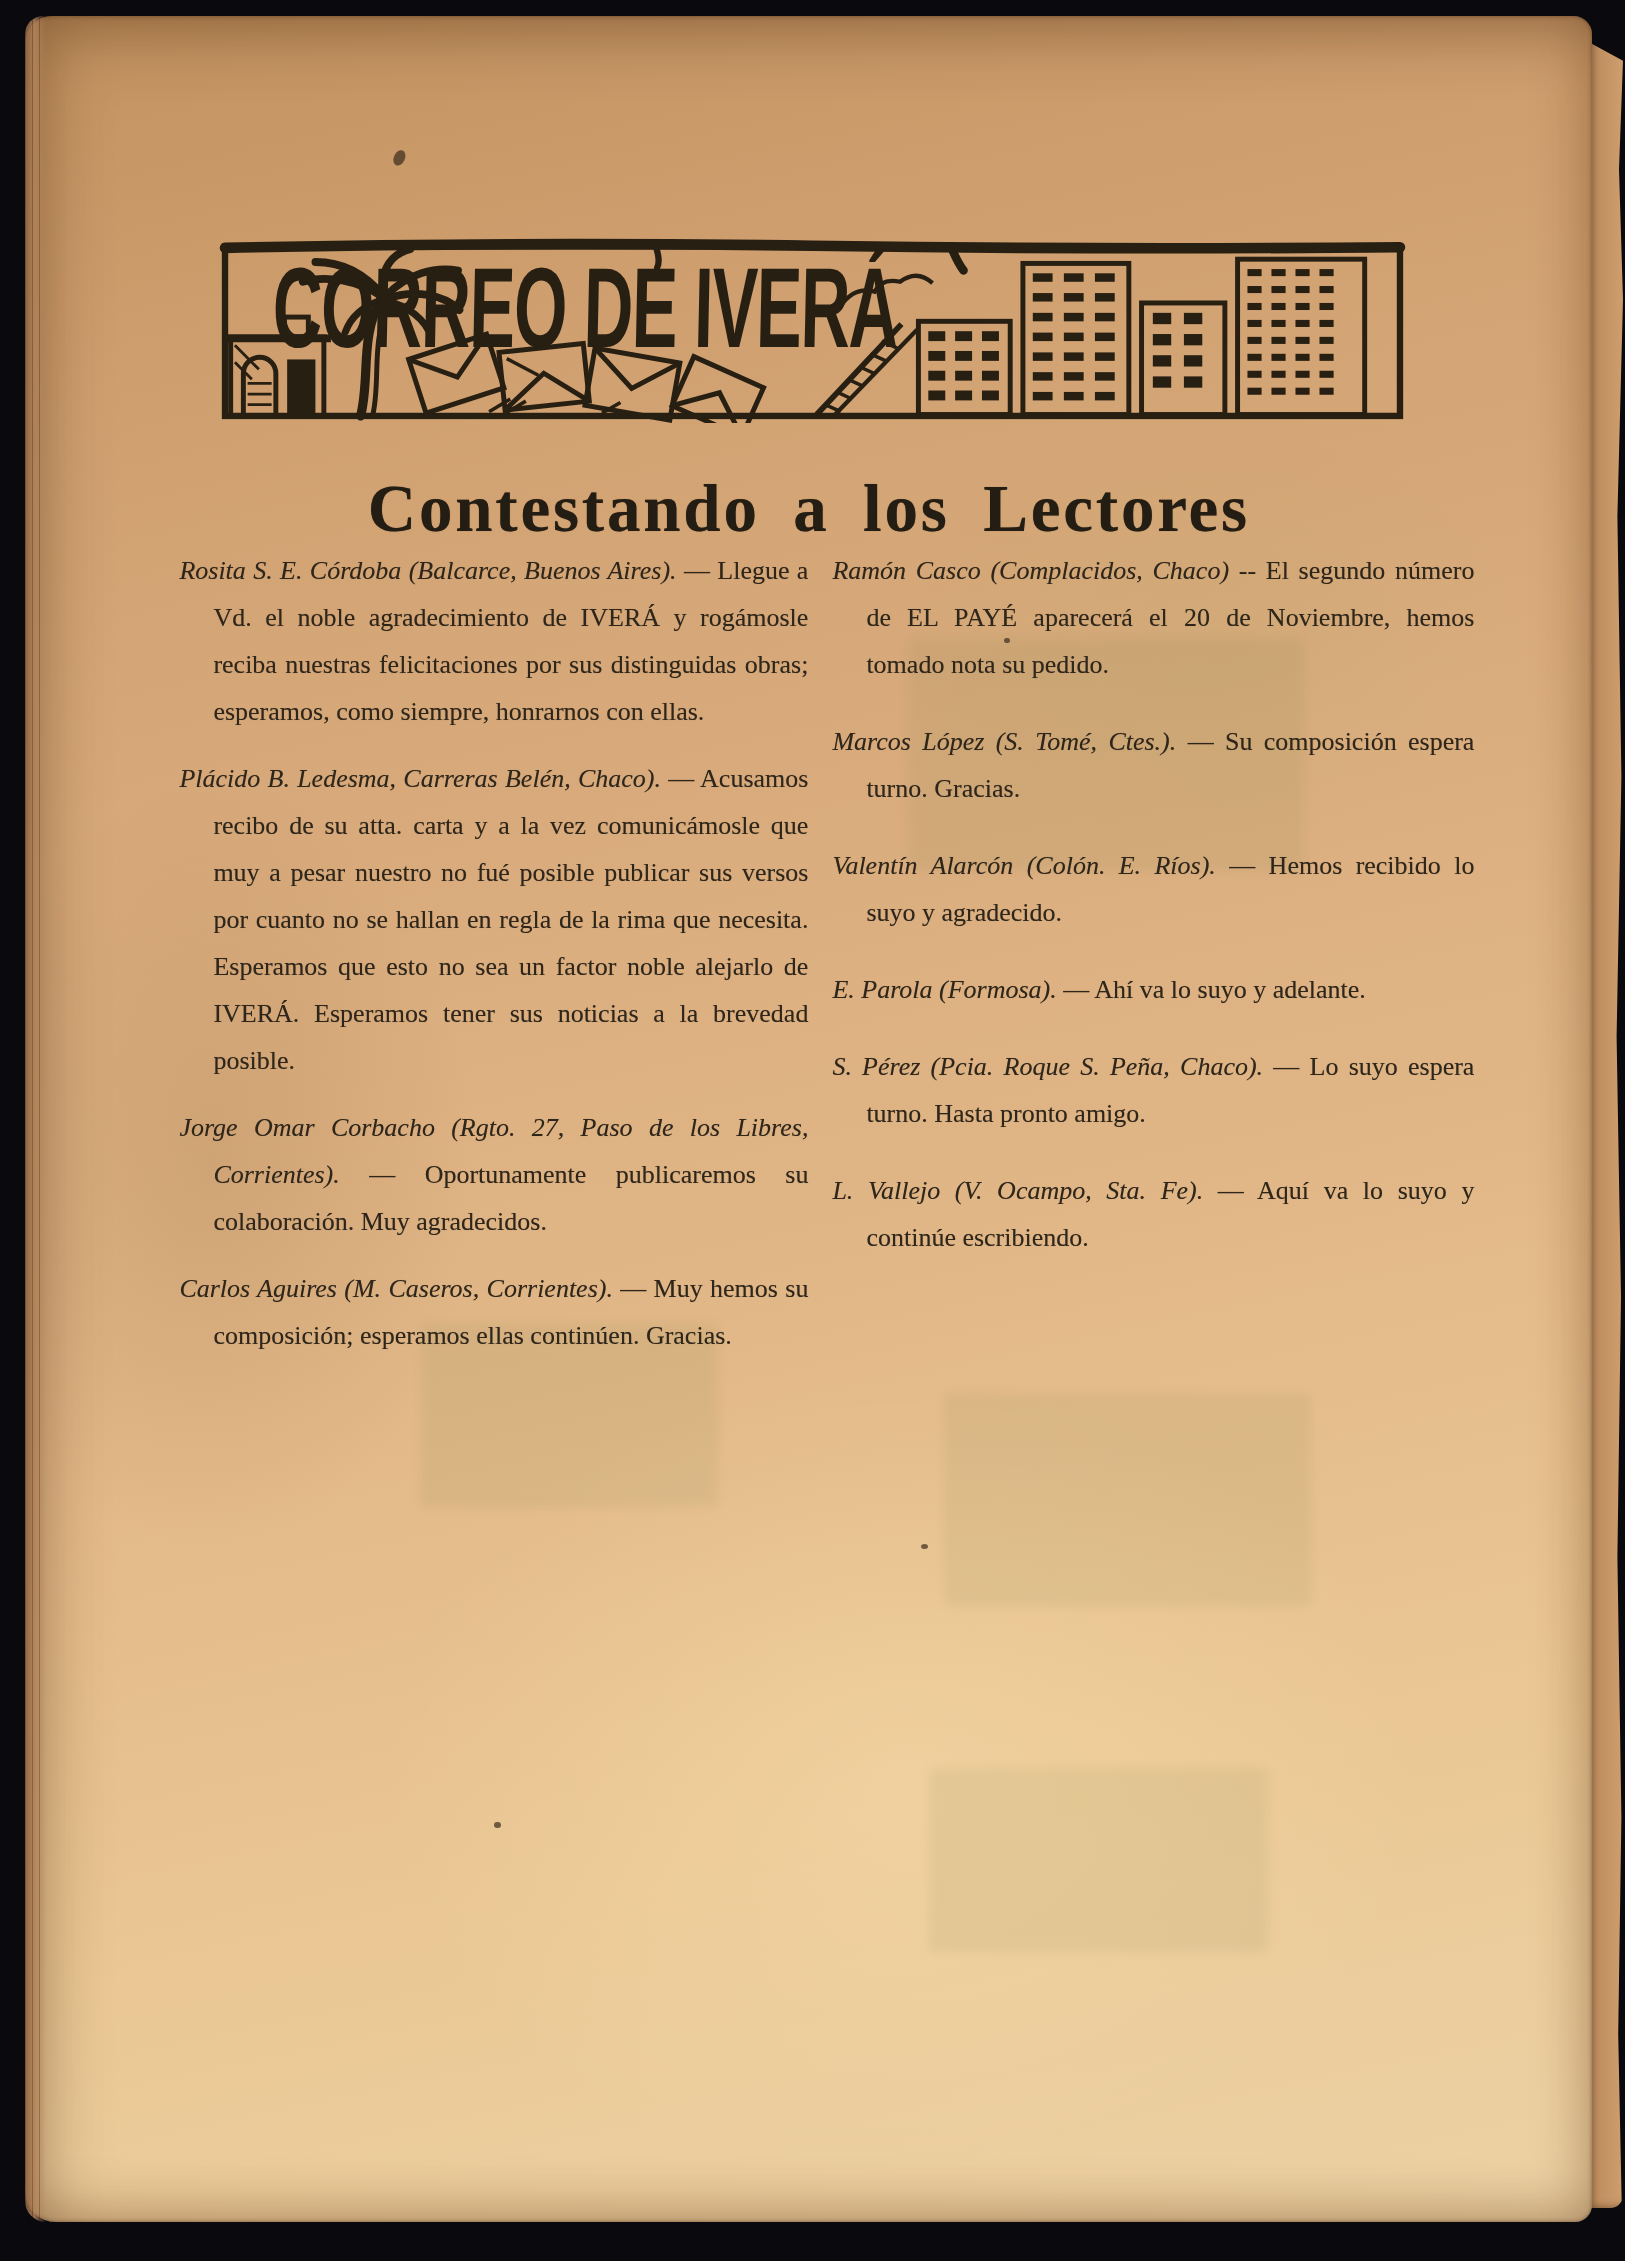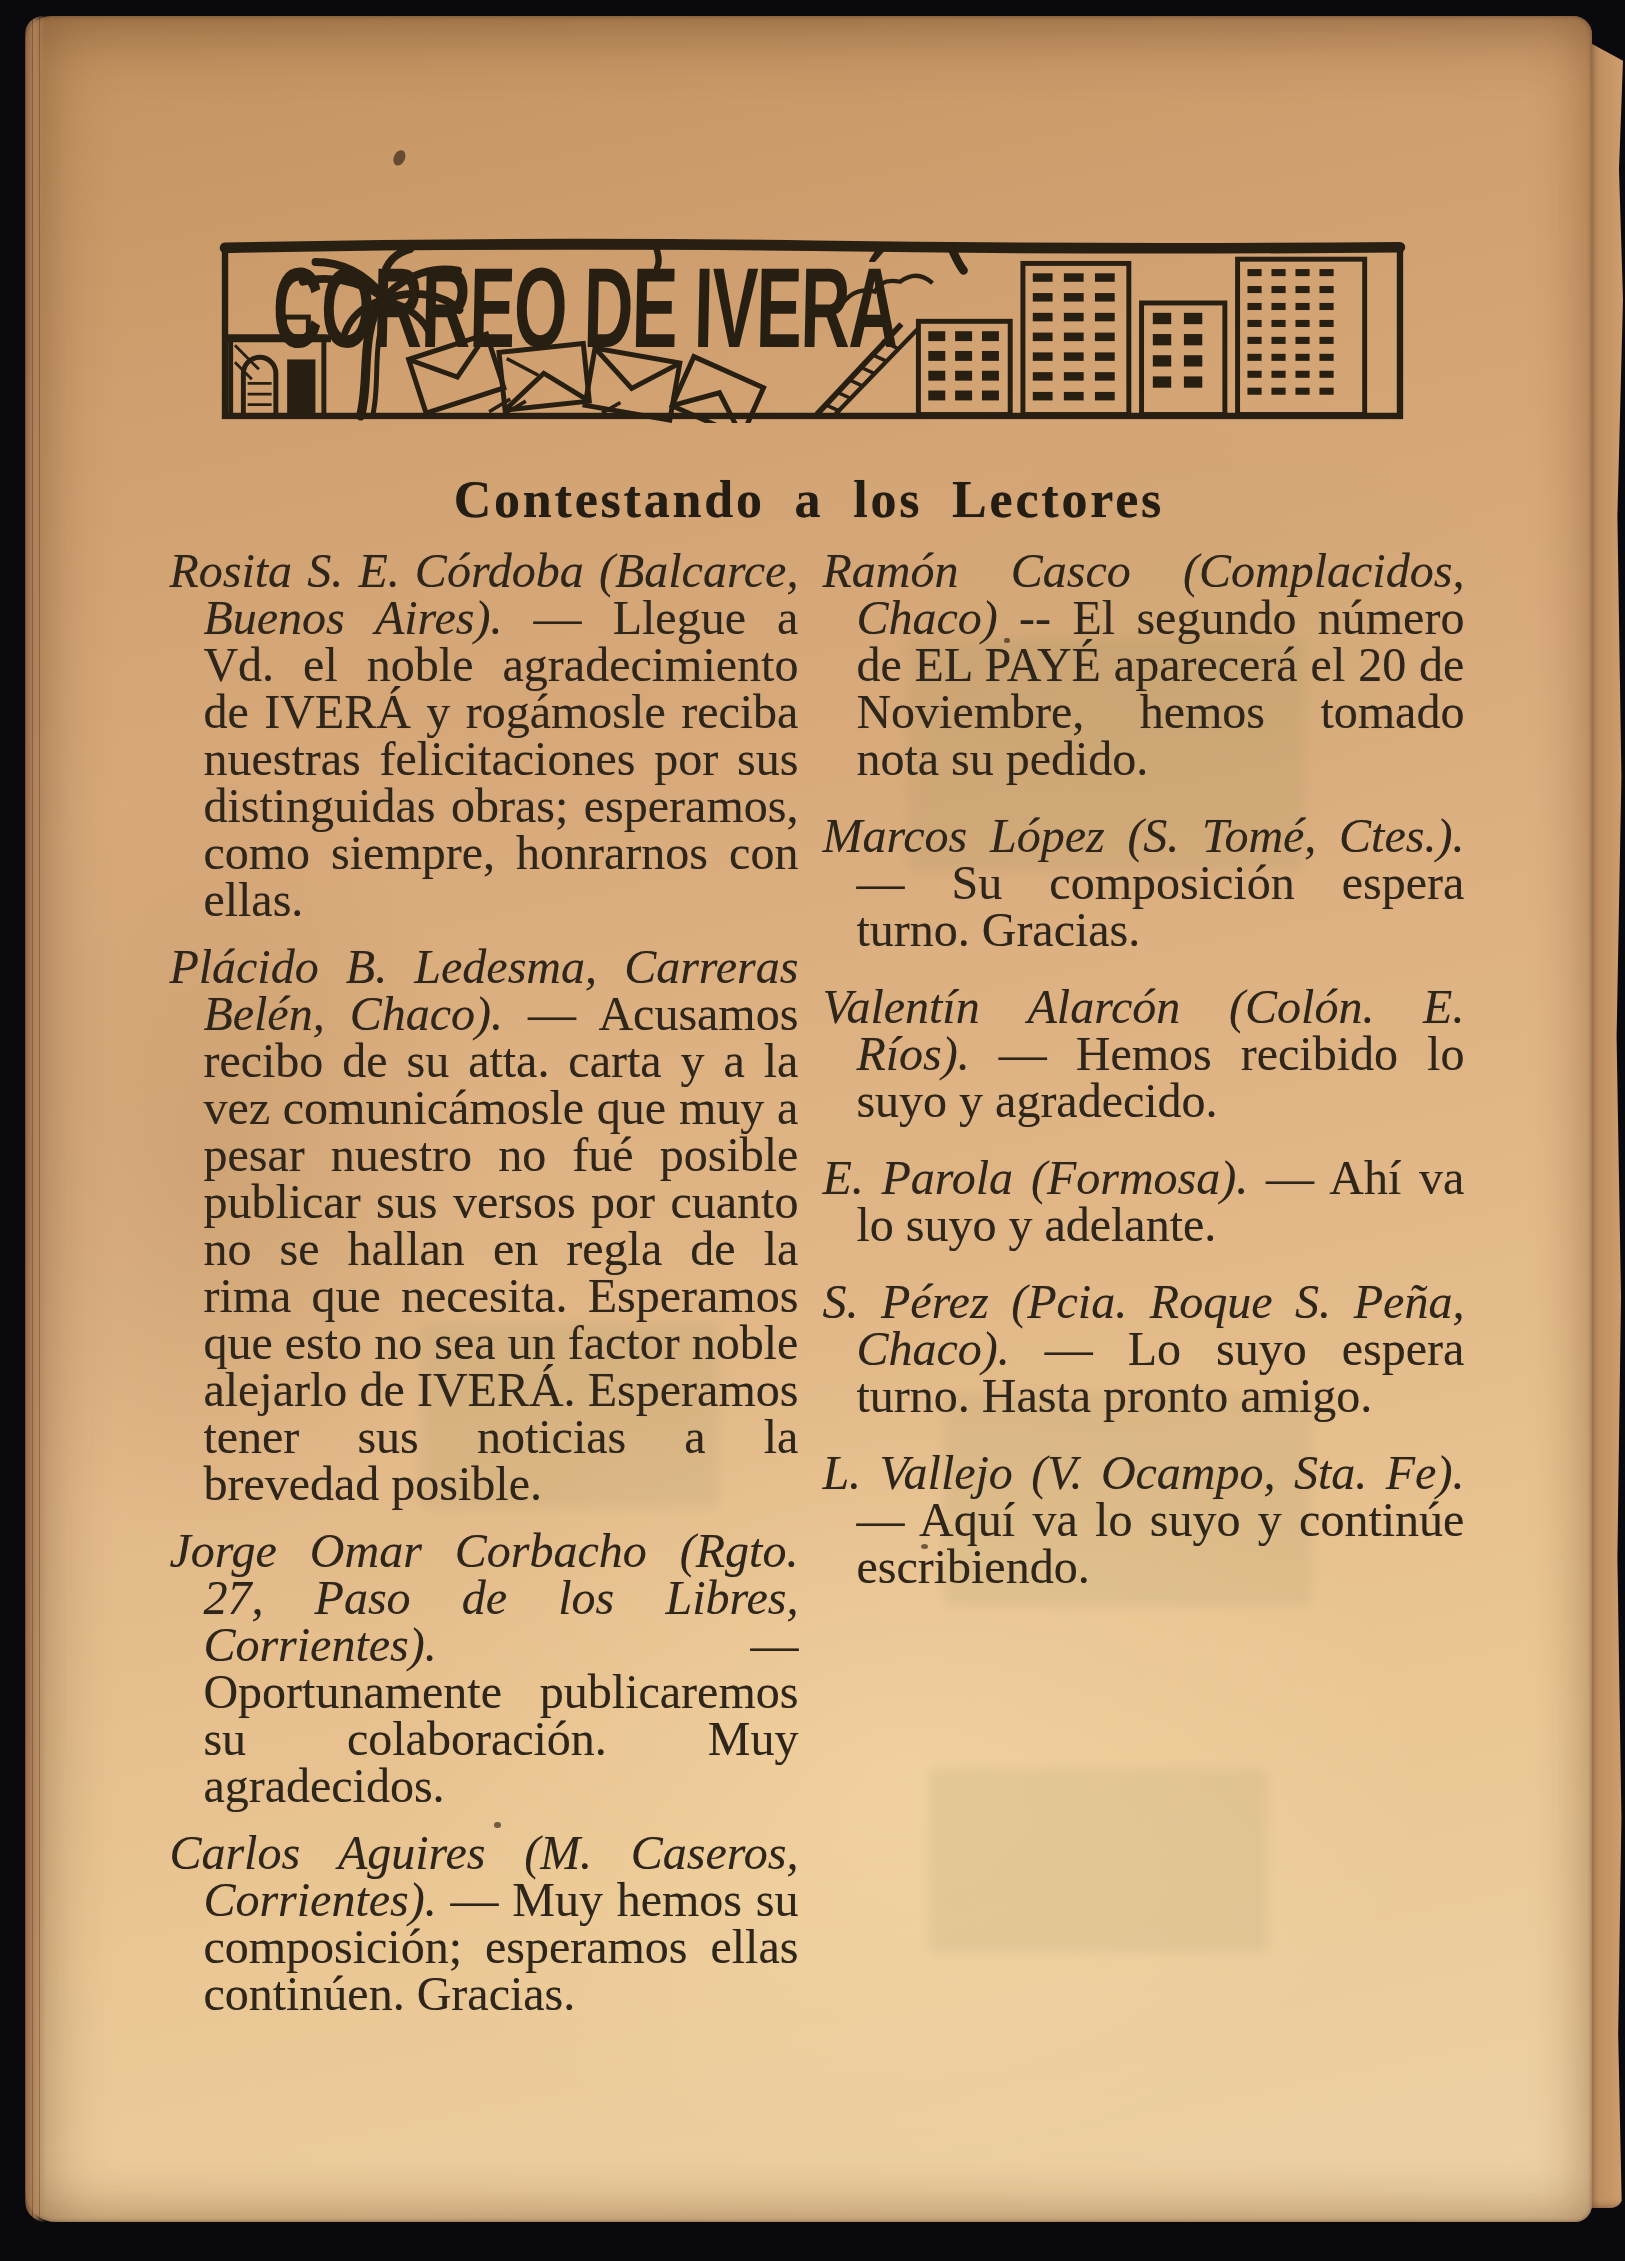--- a/index.html
+++ b/index.html
@@ -48,29 +48,30 @@
     filter:blur(5px);border-radius:7px;
   }
   .speck{position:absolute;background:rgba(46,34,20,.65);border-radius:50%;}
 
   .banner{position:absolute;left:194px;top:222px;width:1187px;height:185px;}
   .banner svg{display:block;width:100%;height:100%;}
 
   .heading{
     position:absolute;left:0;top:454px;width:100%;
     text-align:center;
-    font-weight:700;font-size:52px;color:#241d13;
+    font-weight:700;font-size:67px;color:#241d13;
     letter-spacing:2.8px;word-spacing:14px;
     text-shadow:0 0 0.7px rgba(36,29,19,.55);
   }
 
   .col{
     position:absolute;top:531px;
-    font-size:48px;line-height:47px;color:#2e261b;
+    font-size:26px;line-height:47px;color:#2e261b;
     text-shadow:0 0 0.7px rgba(46,38,27,.35);
+    margin-left:10px;
   }
   .col-left{left:144px;width:629px;}
   .col-right{left:797px;width:642px;}
   .entry{
     text-align:justify;
     padding-left:34px;text-indent:-34px;
     margin:0 0 20px 0;
   }
   .col-right .entry{margin-bottom:30px;}
   .entry-name{font-style:italic;}

